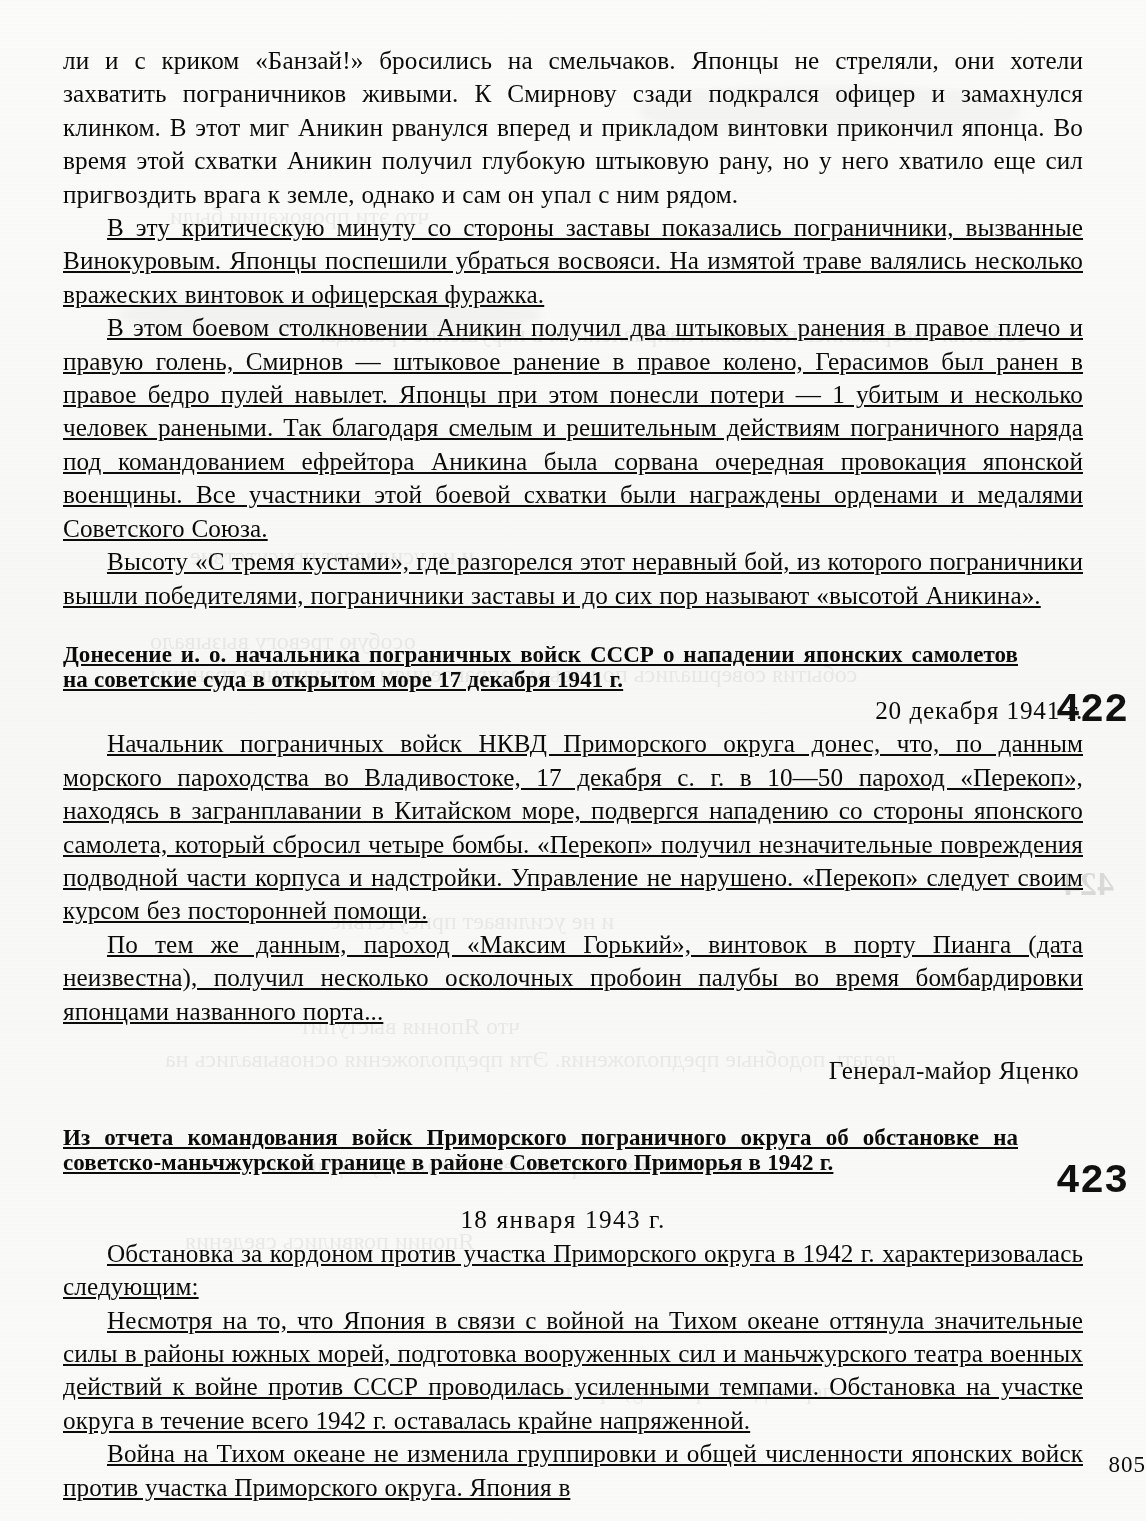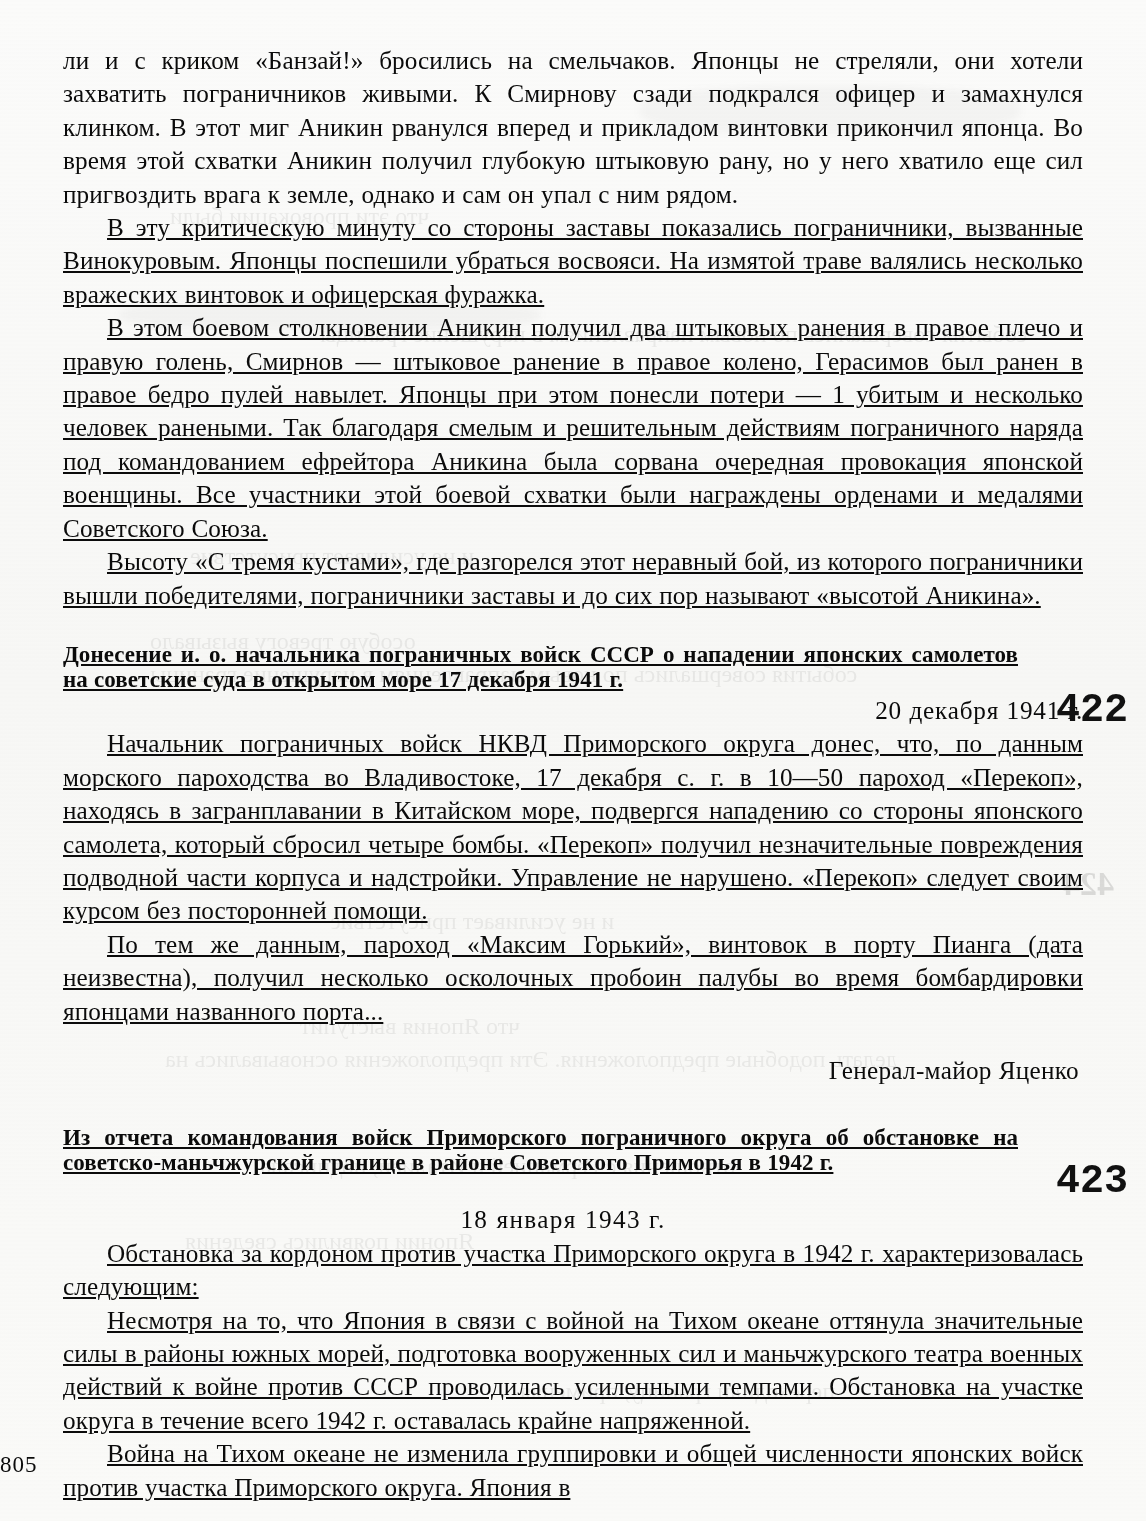--- a/index.html
+++ b/index.html
@@ -110,21 +110,21 @@
     transform: scaleX(-1);
     pointer-events: none;
     user-select: none;
   }
   #ghost-num { right: 32px; top: 865px; }
   .folio {
     position: absolute;
     left: 0;
     right: 0;
     top: 1452px;
-    text-align: left;
+    text-align: right;
     font-size: 23px;
     letter-spacing: 1px;
   }
   .bleed {
     position: absolute;
     pointer-events: none;
     user-select: none;
     color: rgba(70,70,70,0.085);
     font-size: 24px;
     line-height: 33px;

